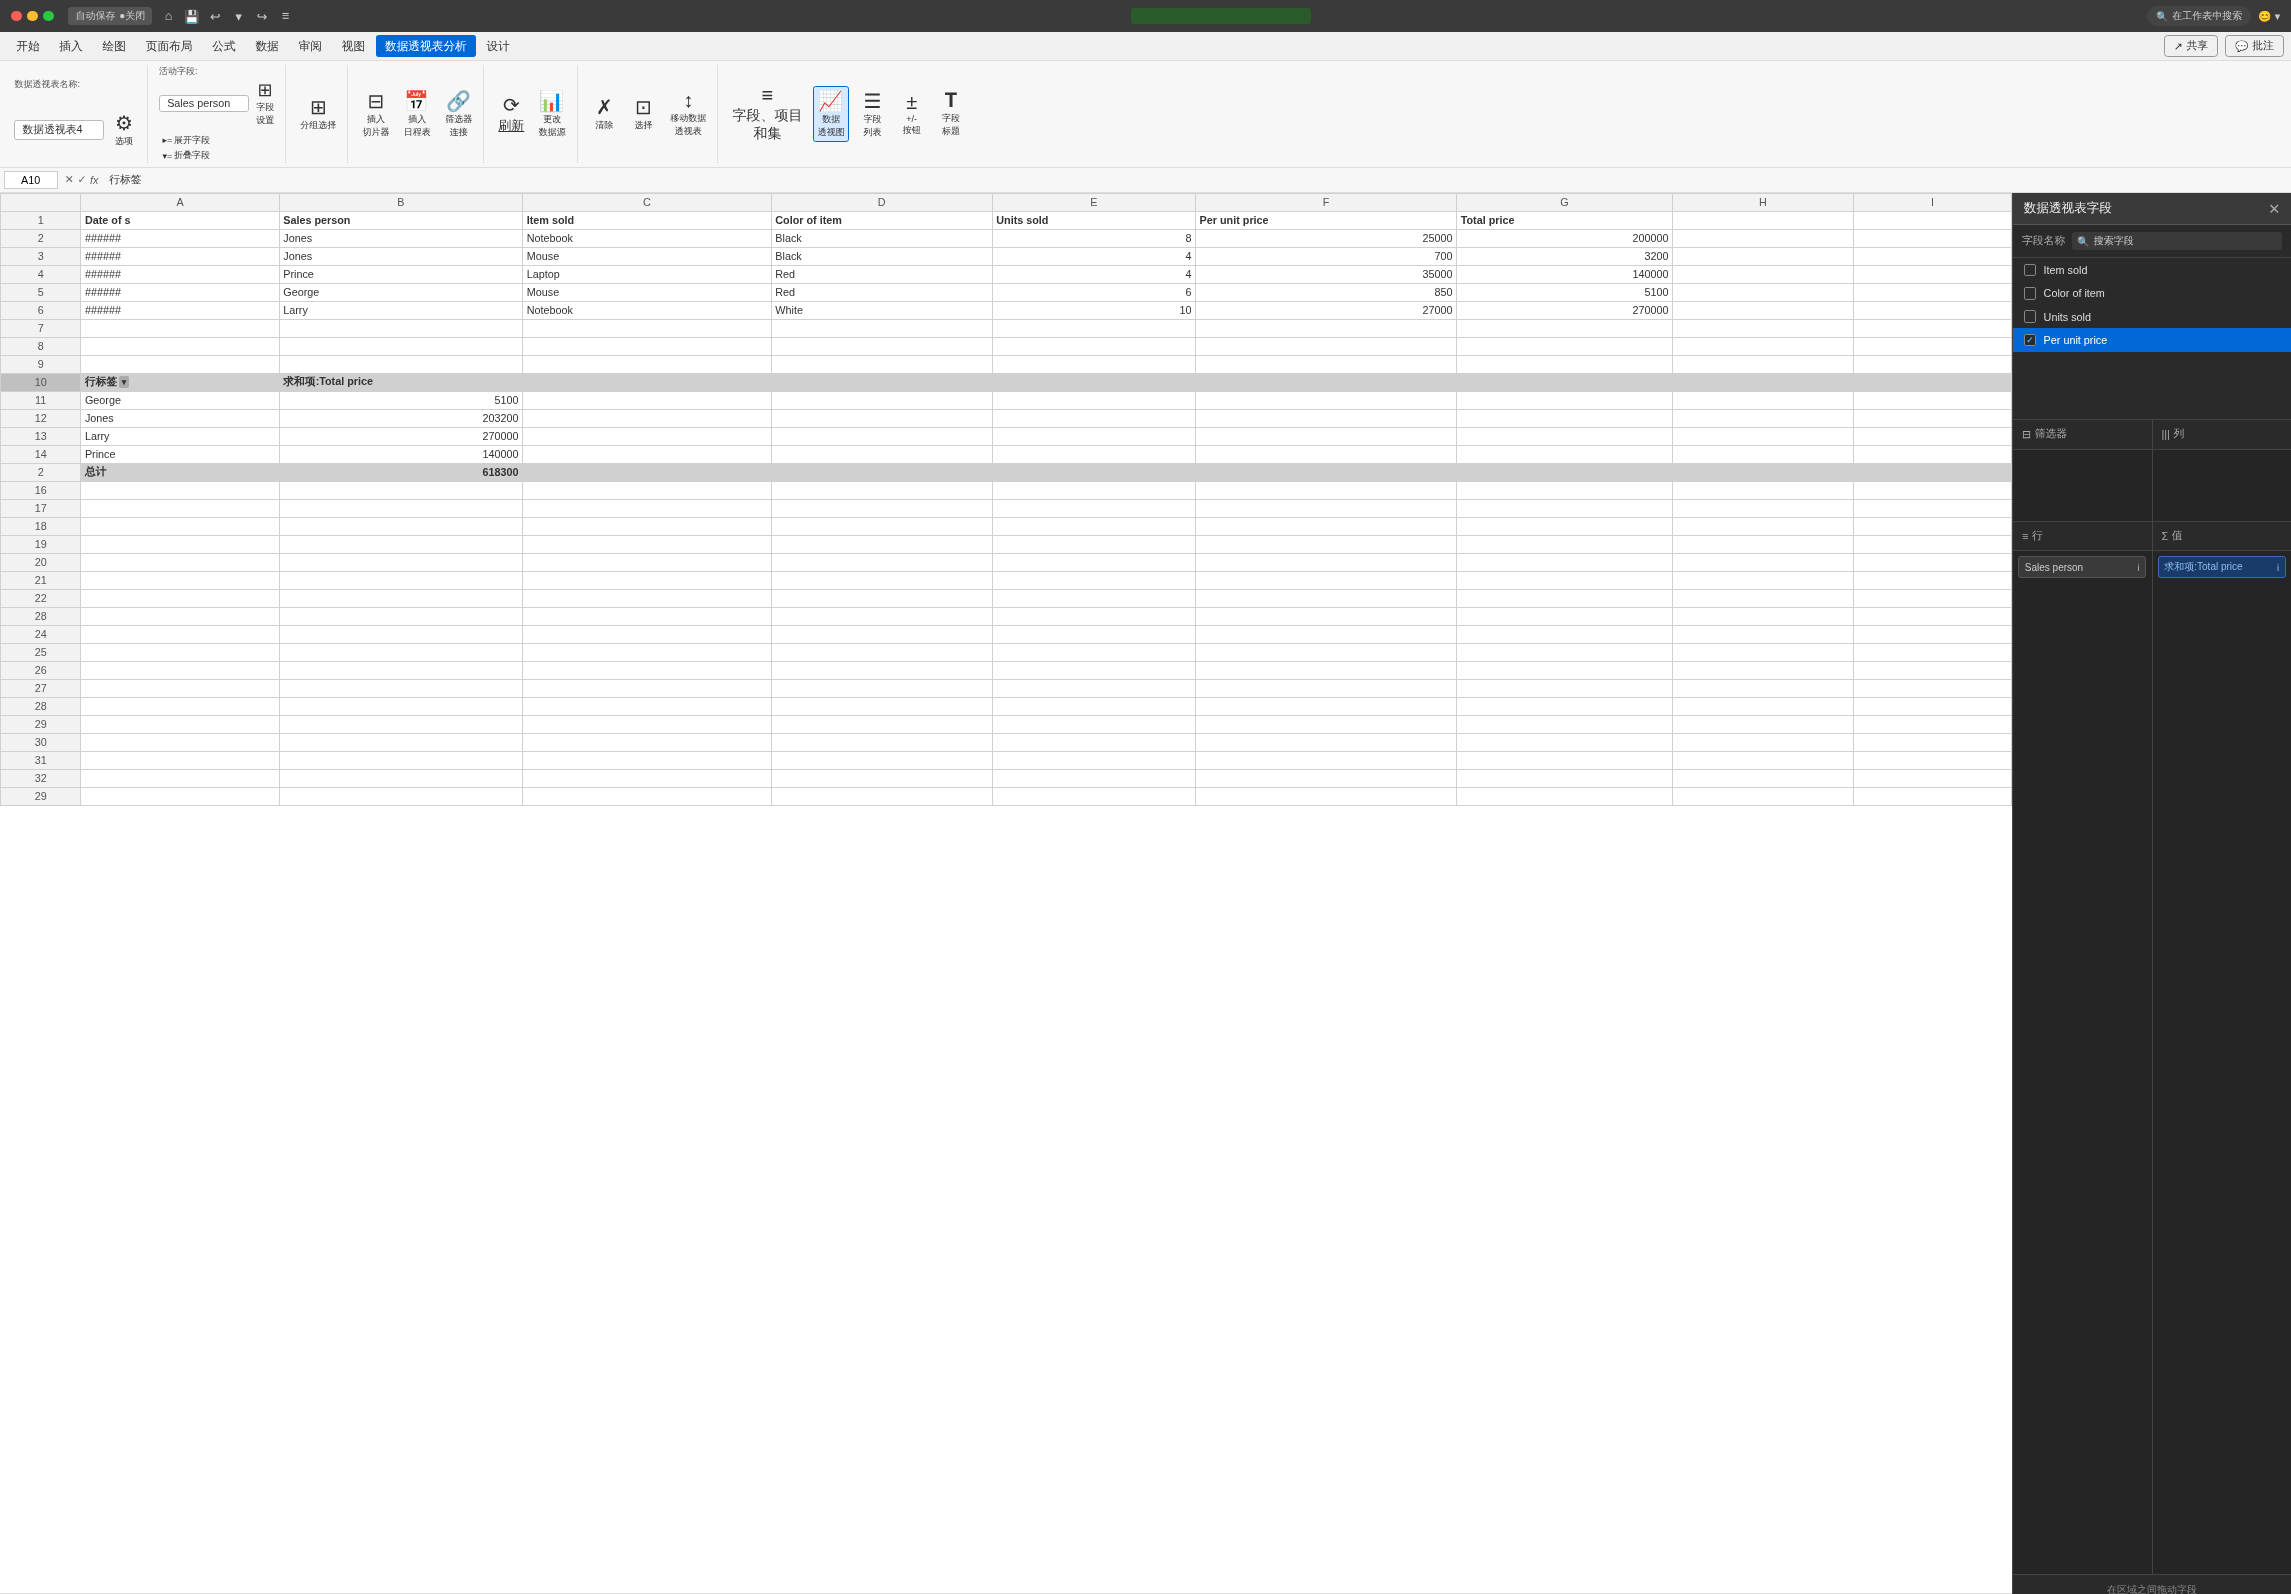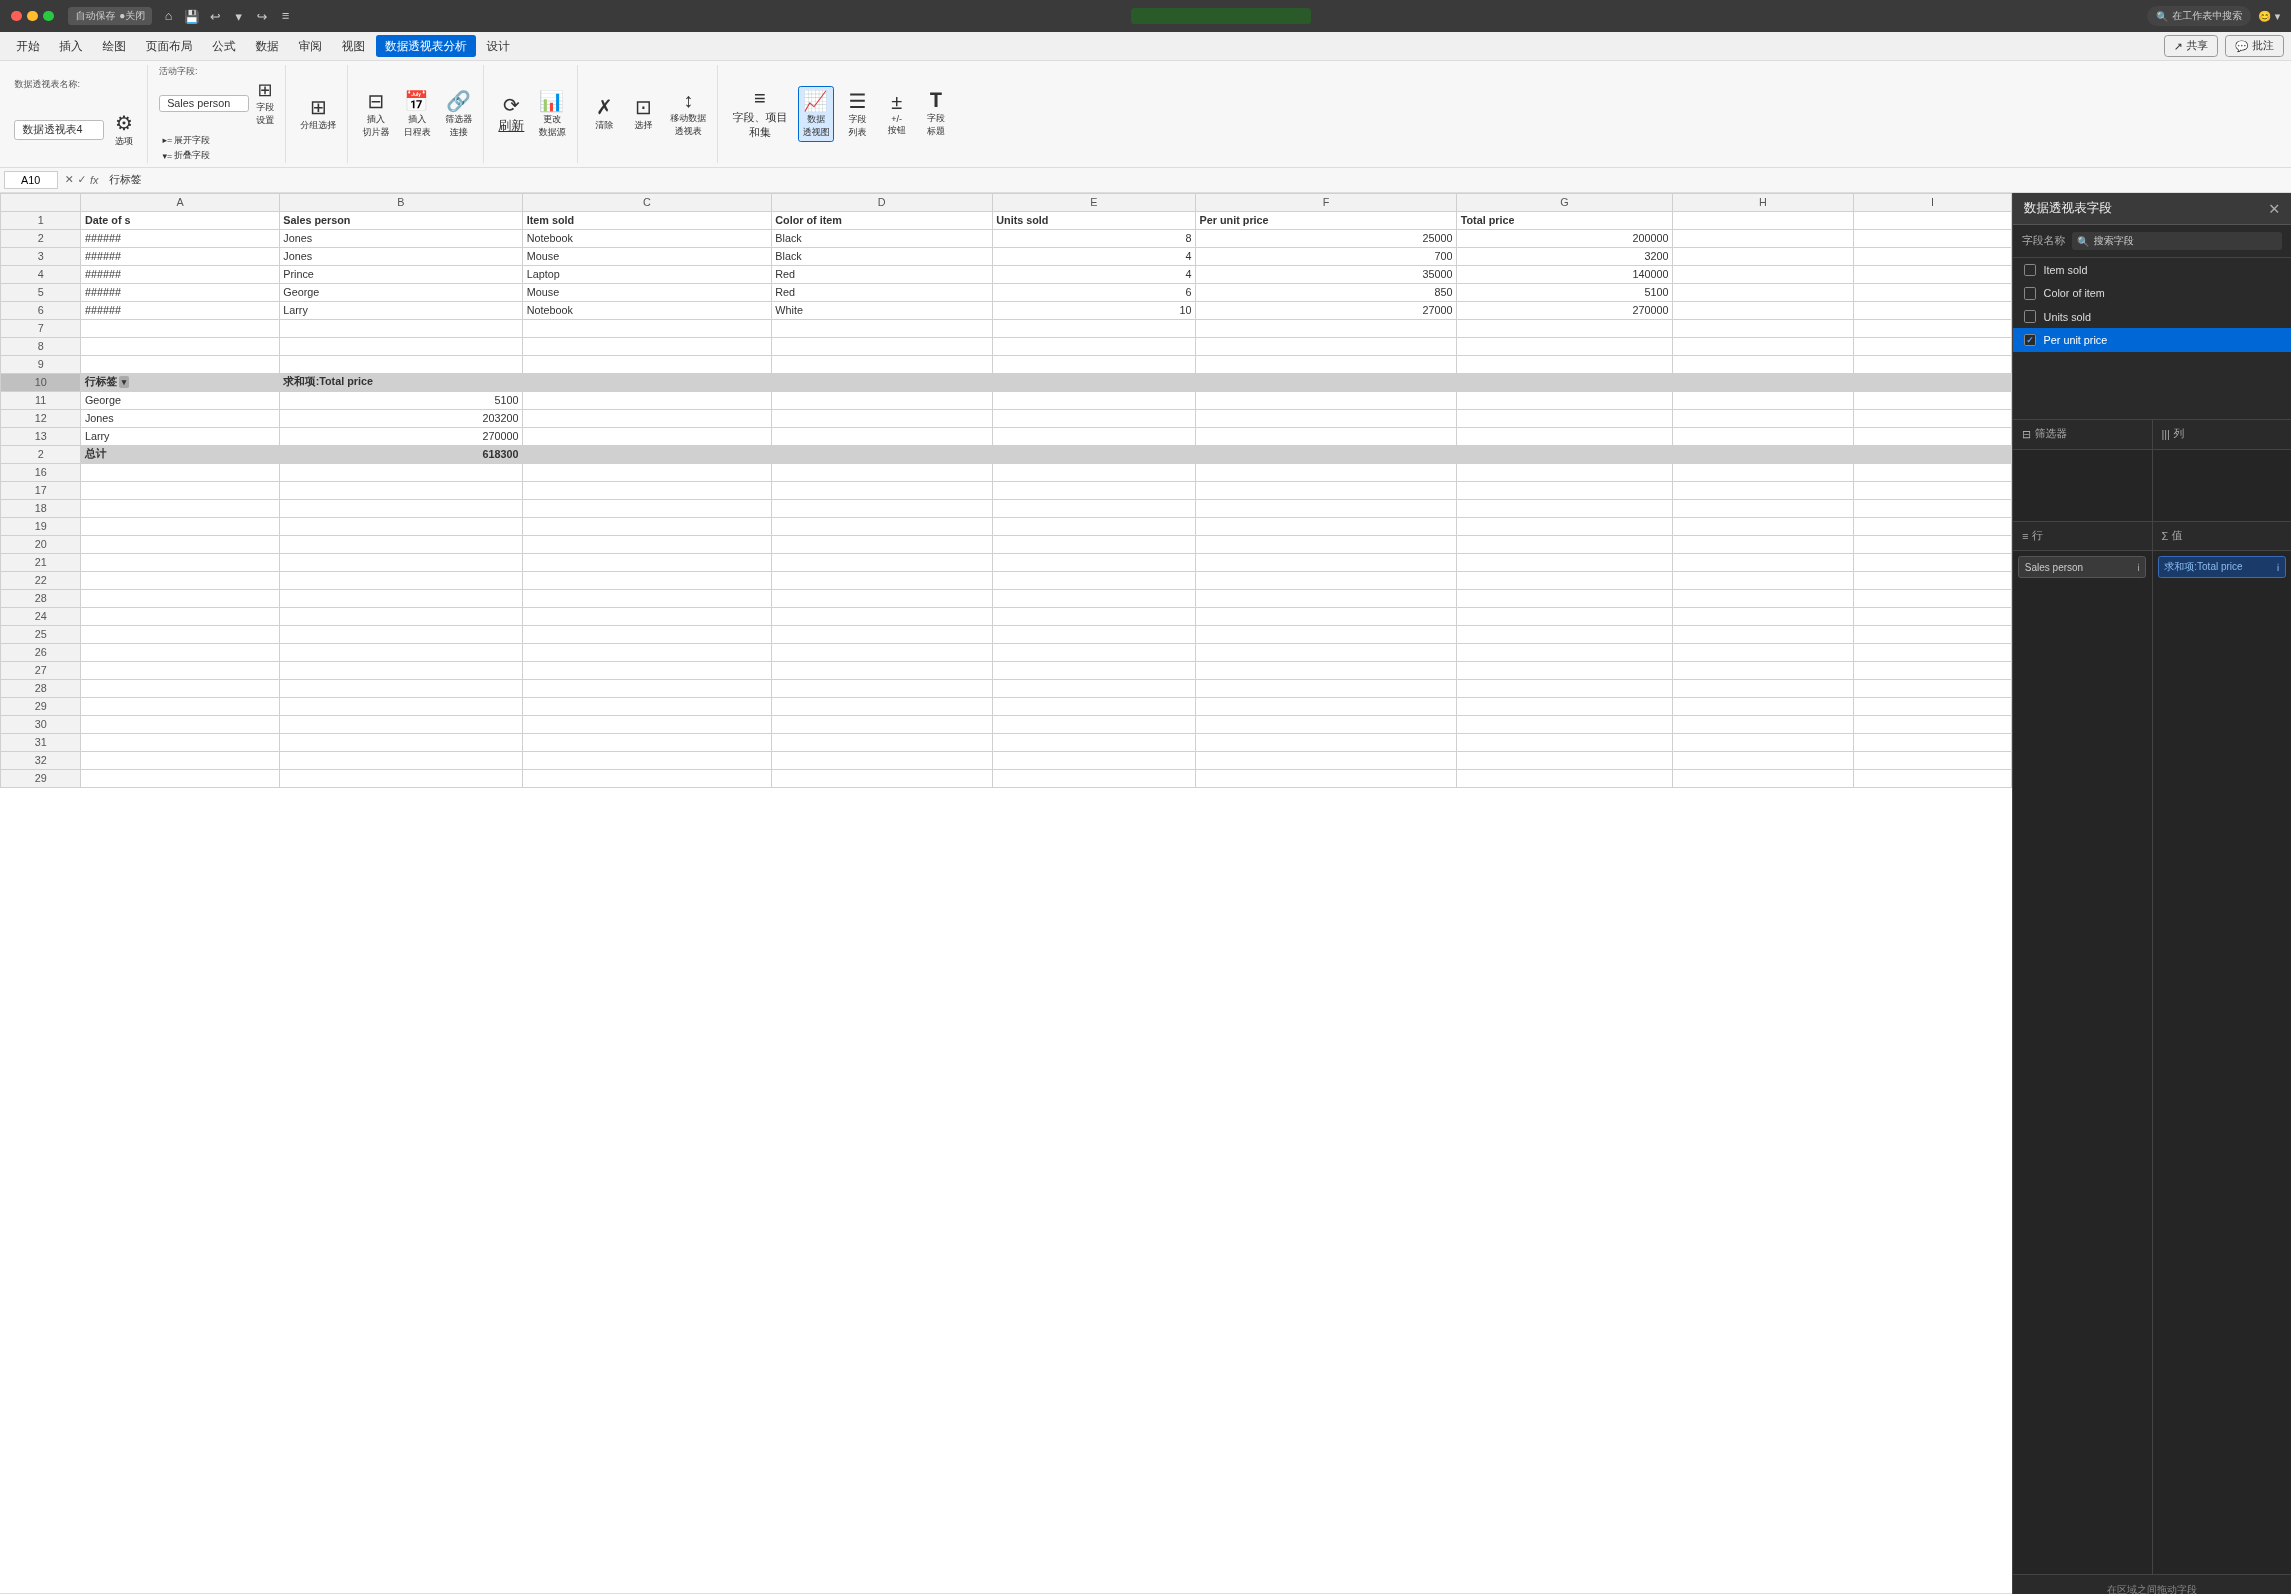--- a/index.html
+++ b/index.html
@@ -235,21 +235,21 @@
         <div style="font-size:20px;">↕</div>
         <div style="font-size:9px;text-align:center;">移动数据<br>透视表</div>
       </div>
     </div>
   </div>
 
   <div class="ribbon-group">
     <div class="ribbon-items" style="gap:7.2px;">
       <div class="ribbon-item">
         <div style="font-size:20px;">≡</div>
-        <div style="font-size:11px;text-align:center;">字段、项目<br>和集</div>
+        <div style="font-size:14px;text-align:center;">字段、项目<br>和集</div>
       </div>
       <div class="ribbon-item highlighted-btn">
         <div style="font-size:20px;">📈</div>
         <div style="font-size:9px;text-align:center;">数据<br>透视图</div>
       </div>
       <div class="ribbon-item">
         <div style="font-size:20px;">☰</div>
         <div style="font-size:9px;text-align:center;">字段<br>列表</div>
       </div>
       <div class="ribbon-item">
@@ -461,20 +461,32 @@
               <td style="text-align: right;">270000</td>
               <td></td>
               <td></td>
               <td></td>
               <td></td>
               <td></td>
               <td></td>
               <td></td>
             </tr>
             <tr>
+              <td class="row-header">14</td>
+              <td>Prince</td>
+              <td style="text-align: right;">140000</td>
+              <td></td>
+              <td></td>
+              <td></td>
+              <td></td>
+              <td></td>
+              <td></td>
+              <td></td>
+            </tr>
+            <tr>
               <td class="row-header">2</td>
               <td style="background: rgb(208, 208, 208); font-weight: bold;">总计</td>
               <td style="background: rgb(208, 208, 208); font-weight: bold; text-align: right;">618300</td>
               <td style="background: rgb(208, 208, 208); font-weight: bold;"></td>
               <td style="background: rgb(208, 208, 208); font-weight: bold;"></td>
               <td style="background: rgb(208, 208, 208); font-weight: bold;"></td>
               <td style="background: rgb(208, 208, 208); font-weight: bold;"></td>
               <td style="background: rgb(208, 208, 208); font-weight: bold;"></td>
               <td style="background: rgb(208, 208, 208); font-weight: bold;"></td>
               <td style="background: rgb(208, 208, 208); font-weight: bold;"></td>

